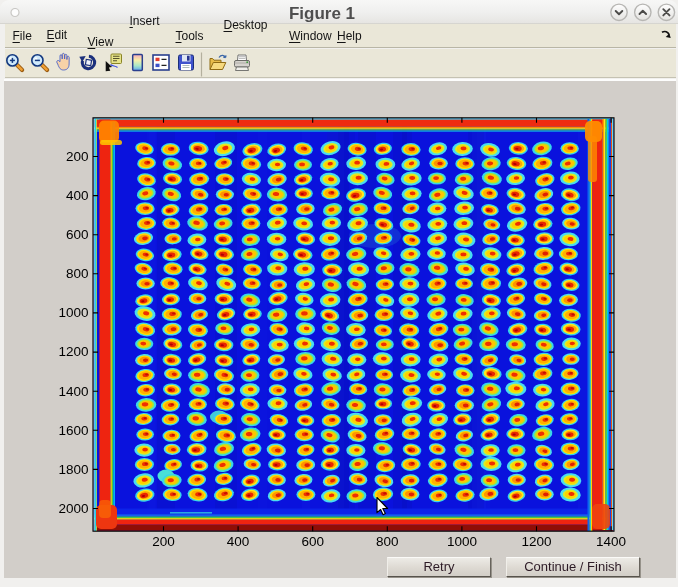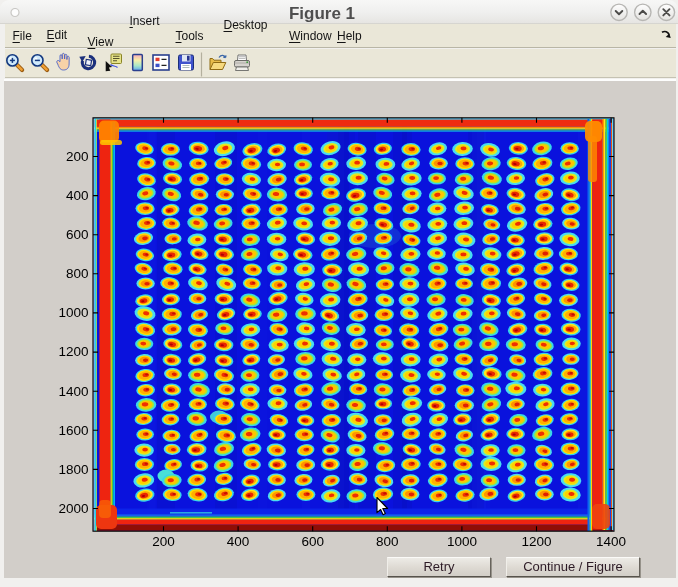--- a/index.html
+++ b/index.html
@@ -645,12 +645,12 @@
 <text x="88.5" y="395.5" text-anchor="end">1400</text>
 <text x="88.5" y="434.6" text-anchor="end">1600</text>
 <text x="88.5" y="473.7" text-anchor="end">1800</text>
 <text x="88.5" y="512.8" text-anchor="end">2000</text>
 </g>
 <g transform="translate(377,497.5)">
       <path d="M0,0 L0,15.2 L3.6,12.0 L6.1,17.2 L8.3,16.1 L5.8,11.0 L10.6,11.0 Z" fill="#fff" stroke="#000" stroke-width="1.1" stroke-linejoin="round"></path>
     </g>
 </svg>
 <div class="btn" style="left:387px;top:557px;width:104px">Retry</div>
-<div class="btn" style="left:506px;top:557px;width:134px">Continue / Figure</div>
+<div class="btn" style="left:506px;top:557px;width:134px">Continue / Finish</div>
 </body></html>

